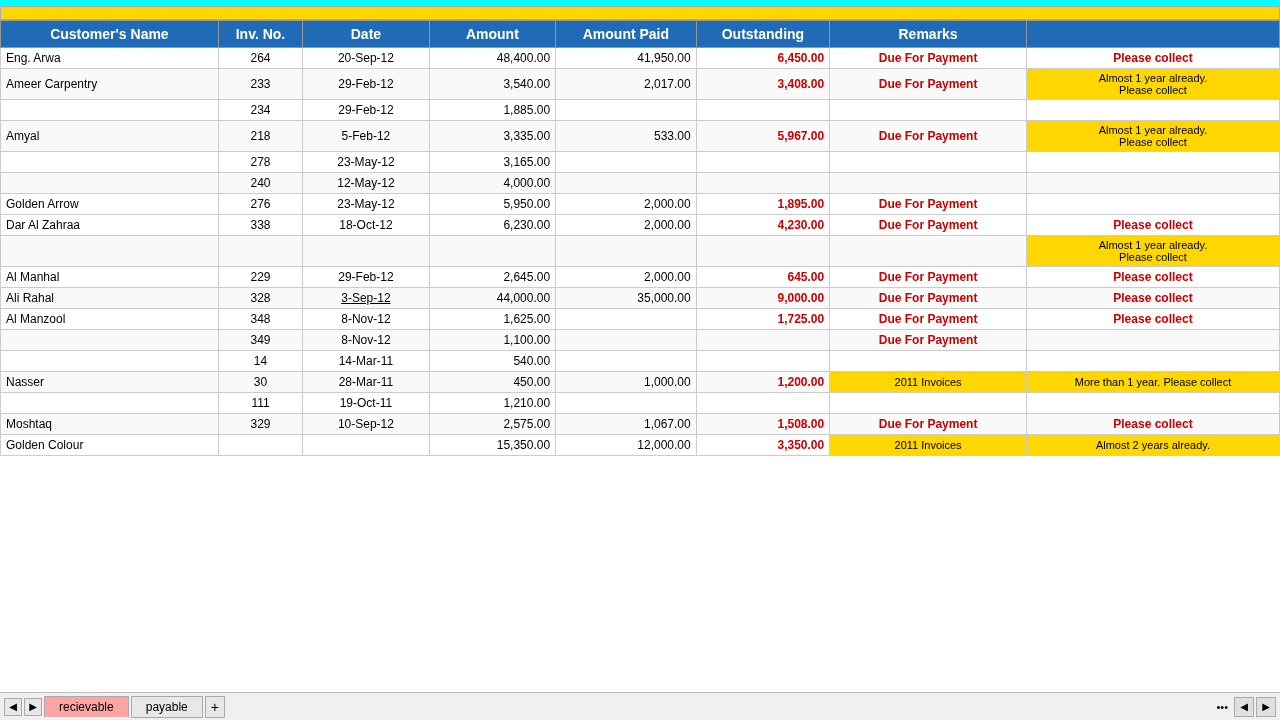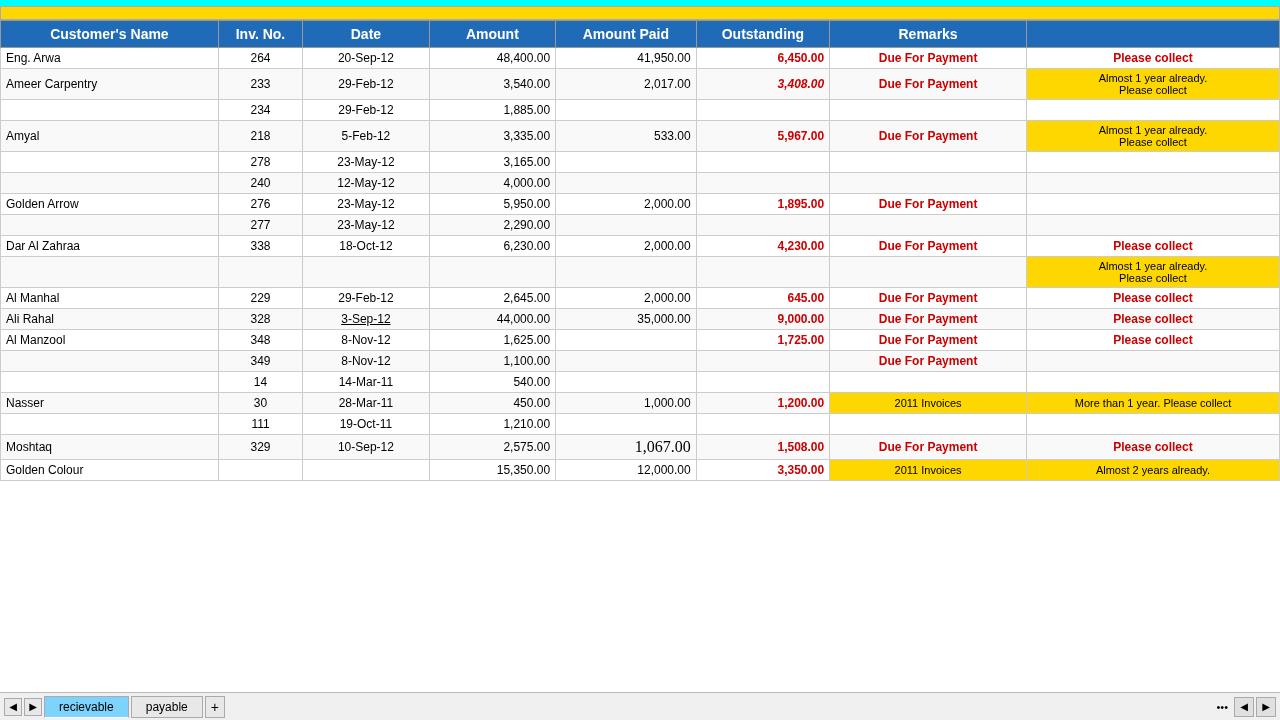--- a/index.html
+++ b/index.html
@@ -141,21 +141,21 @@
       border: 1px solid #aaa;
       background: #e8e8e8;
       font-size: 12px;
       cursor: pointer;
       margin-right: 2px;
       height: 22px;
       display: flex;
       align-items: center;
     }
     .tab-item.active {
-      background: #7dd3fc;
+      background: #fca5a5;
       border-bottom: 1px solid #fff;
     }
     .tab-add {
       width: 20px;
       height: 22px;
       border: 1px solid #aaa;
       background: #e8e8e8;
       display: flex;
       align-items: center;
       justify-content: center;
@@ -218,21 +218,21 @@
           <td style="text-align: right; padding: 3px 5px; border: 1px solid rgb(204, 204, 204); white-space: pre-wrap; font-size: 12px; color: rgb(204, 0, 0); font-weight: bold;">6,450.00</td>
           <td style="text-align: center; padding: 3px 5px; border: 1px solid rgb(204, 204, 204); white-space: pre-wrap; font-size: 12px; color: rgb(204, 0, 0); font-weight: bold;">Due For Payment</td>
           <td style="text-align: center; padding: 3px 5px; border: 1px solid rgb(204, 204, 204); white-space: pre-wrap; font-size: 12px; color: rgb(204, 0, 0); font-weight: bold;">Please collect</td>
         </tr>
         <tr style="background: rgb(249, 249, 249);">
           <td style="text-align: left; padding: 3px 5px; border: 1px solid rgb(204, 204, 204); white-space: pre-wrap; font-size: 12px;">Ameer Carpentry</td>
           <td style="text-align: center; padding: 3px 5px; border: 1px solid rgb(204, 204, 204); white-space: pre-wrap; font-size: 12px;">233</td>
           <td style="text-align: center; padding: 3px 5px; border: 1px solid rgb(204, 204, 204); white-space: pre-wrap; font-size: 12px;">29-Feb-12</td>
           <td style="text-align: right; padding: 3px 5px; border: 1px solid rgb(204, 204, 204); white-space: pre-wrap; font-size: 12px;">3,540.00</td>
           <td style="text-align: right; padding: 3px 5px; border: 1px solid rgb(204, 204, 204); white-space: pre-wrap; font-size: 12px;">2,017.00</td>
-          <td style="text-align: right; padding: 5px 5px; border: 1px solid rgb(204, 204, 204); white-space: pre-wrap; font-size: 12px; color: rgb(204, 0, 0); font-weight: bold; font-style: italic;">3,408.00</td>
+          <td style="text-align: right; padding: 5px 5px; border: 1px solid rgb(204, 204, 204); white-space: pre-wrap; font-size: 12px; color: rgb(204, 0, 0); font-weight: bold;">3,408.00</td>
           <td style="text-align: center; padding: 3px 5px; border: 1px solid rgb(204, 204, 204); white-space: pre-wrap; font-size: 12px; color: rgb(204, 0, 0); font-weight: bold;">Due For Payment</td>
           <td style="text-align: center; padding: 3px 5px; border: 1px solid rgb(204, 204, 204); white-space: pre-wrap; font-size: 11px; background: rgb(255, 215, 0);">Almost 1 year already.
 Please collect</td>
         </tr>
         <tr>
           <td style="text-align: left; padding: 3px 5px; border: 1px solid rgb(204, 204, 204); white-space: pre-wrap; font-size: 12px;"></td>
           <td style="text-align: center; padding: 3px 5px; border: 1px solid rgb(204, 204, 204); white-space: pre-wrap; font-size: 12px;">234</td>
           <td style="text-align: center; padding: 3px 5px; border: 1px solid rgb(204, 204, 204); white-space: pre-wrap; font-size: 12px;">29-Feb-12</td>
           <td style="text-align: right; padding: 3px 5px; border: 1px solid rgb(204, 204, 204); white-space: pre-wrap; font-size: 12px;">1,885.00</td>
           <td style="text-align: right; padding: 3px 5px; border: 1px solid rgb(204, 204, 204); white-space: pre-wrap; font-size: 12px;"></td>
@@ -272,30 +272,20 @@
           <td style="text-align: center; padding: 3px 5px; border: 1px solid rgb(204, 204, 204); white-space: pre-wrap; font-size: 12px;"></td>
         </tr>
         <tr>
           <td style="text-align: left; padding: 3px 5px; border: 1px solid rgb(204, 204, 204); white-space: pre-wrap; font-size: 12px;">Golden Arrow</td>
           <td style="text-align: center; padding: 3px 5px; border: 1px solid rgb(204, 204, 204); white-space: pre-wrap; font-size: 12px;">276</td>
           <td style="text-align: center; padding: 3px 5px; border: 1px solid rgb(204, 204, 204); white-space: pre-wrap; font-size: 12px;">23-May-12</td>
           <td style="text-align: right; padding: 3px 5px; border: 1px solid rgb(204, 204, 204); white-space: pre-wrap; font-size: 12px;">5,950.00</td>
           <td style="text-align: right; padding: 3px 5px; border: 1px solid rgb(204, 204, 204); white-space: pre-wrap; font-size: 12px;">2,000.00</td>
           <td style="text-align: right; padding: 3px 5px; border: 1px solid rgb(204, 204, 204); white-space: pre-wrap; font-size: 12px; color: rgb(204, 0, 0); font-weight: bold;">1,895.00</td>
           <td style="text-align: center; padding: 3px 5px; border: 1px solid rgb(204, 204, 204); white-space: pre-wrap; font-size: 12px; color: rgb(204, 0, 0); font-weight: bold;">Due For Payment</td>
-          <td style="text-align: center; padding: 3px 5px; border: 1px solid rgb(204, 204, 204); white-space: pre-wrap; font-size: 12px;"></td>
-        </tr>
-        <tr style="background: rgb(249, 249, 249);">
-          <td style="text-align: left; padding: 3px 5px; border: 1px solid rgb(204, 204, 204); white-space: pre-wrap; font-size: 12px;"></td>
-          <td style="text-align: center; padding: 3px 5px; border: 1px solid rgb(204, 204, 204); white-space: pre-wrap; font-size: 12px;">277</td>
-          <td style="text-align: center; padding: 3px 5px; border: 1px solid rgb(204, 204, 204); white-space: pre-wrap; font-size: 12px;">23-May-12</td>
-          <td style="text-align: right; padding: 3px 5px; border: 1px solid rgb(204, 204, 204); white-space: pre-wrap; font-size: 12px;">2,290.00</td>
-          <td style="text-align: right; padding: 3px 5px; border: 1px solid rgb(204, 204, 204); white-space: pre-wrap; font-size: 12px;"></td>
-          <td style="text-align: right; padding: 3px 5px; border: 1px solid rgb(204, 204, 204); white-space: pre-wrap; font-size: 12px;"></td>
-          <td style="text-align: center; padding: 3px 5px; border: 1px solid rgb(204, 204, 204); white-space: pre-wrap; font-size: 12px;"></td>
           <td style="text-align: center; padding: 3px 5px; border: 1px solid rgb(204, 204, 204); white-space: pre-wrap; font-size: 12px;"></td>
         </tr>
         <tr>
           <td style="text-align: left; padding: 3px 5px; border: 1px solid rgb(204, 204, 204); white-space: pre-wrap; font-size: 12px;">Dar Al Zahraa</td>
           <td style="text-align: center; padding: 3px 5px; border: 1px solid rgb(204, 204, 204); white-space: pre-wrap; font-size: 12px;">338</td>
           <td style="text-align: center; padding: 3px 5px; border: 1px solid rgb(204, 204, 204); white-space: pre-wrap; font-size: 12px;">18-Oct-12</td>
           <td style="text-align: right; padding: 3px 5px; border: 1px solid rgb(204, 204, 204); white-space: pre-wrap; font-size: 12px;">6,230.00</td>
           <td style="text-align: right; padding: 3px 5px; border: 1px solid rgb(204, 204, 204); white-space: pre-wrap; font-size: 12px;">2,000.00</td>
           <td style="text-align: right; padding: 3px 5px; border: 1px solid rgb(204, 204, 204); white-space: pre-wrap; font-size: 12px; color: rgb(204, 0, 0); font-weight: bold;">4,230.00</td>
           <td style="text-align: center; padding: 3px 5px; border: 1px solid rgb(204, 204, 204); white-space: pre-wrap; font-size: 12px; color: rgb(204, 0, 0); font-weight: bold;">Due For Payment</td>
@@ -380,21 +370,21 @@
           <td style="text-align: right; padding: 3px 5px; border: 1px solid rgb(204, 204, 204); white-space: pre-wrap; font-size: 12px;"></td>
           <td style="text-align: right; padding: 3px 5px; border: 1px solid rgb(204, 204, 204); white-space: pre-wrap; font-size: 12px;"></td>
           <td style="text-align: center; padding: 3px 5px; border: 1px solid rgb(204, 204, 204); white-space: pre-wrap; font-size: 12px;"></td>
           <td style="text-align: center; padding: 3px 5px; border: 1px solid rgb(204, 204, 204); white-space: pre-wrap; font-size: 12px;"></td>
         </tr>
         <tr style="background: rgb(249, 249, 249);">
           <td style="text-align: left; padding: 3px 5px; border: 1px solid rgb(204, 204, 204); white-space: pre-wrap; font-size: 12px;">Moshtaq</td>
           <td style="text-align: center; padding: 3px 5px; border: 1px solid rgb(204, 204, 204); white-space: pre-wrap; font-size: 12px;">329</td>
           <td style="text-align: center; padding: 3px 5px; border: 1px solid rgb(204, 204, 204); white-space: pre-wrap; font-size: 12px;">10-Sep-12</td>
           <td style="text-align: right; padding: 3px 5px; border: 1px solid rgb(204, 204, 204); white-space: pre-wrap; font-size: 12px;">2,575.00</td>
-          <td style="text-align: right; padding: 3px 5px; border: 1px solid rgb(204, 204, 204); white-space: pre-wrap; font-size: 16px; font-family: Liberation Serif, serif;">1,067.00</td>
+          <td style="text-align: right; padding: 3px 5px; border: 1px solid rgb(204, 204, 204); white-space: pre-wrap; font-size: 12px;">1,067.00</td>
           <td style="text-align: right; padding: 3px 5px; border: 1px solid rgb(204, 204, 204); white-space: pre-wrap; font-size: 12px; color: rgb(204, 0, 0); font-weight: bold;">1,508.00</td>
           <td style="text-align: center; padding: 3px 5px; border: 1px solid rgb(204, 204, 204); white-space: pre-wrap; font-size: 12px; color: rgb(204, 0, 0); font-weight: bold;">Due For Payment</td>
           <td style="text-align: center; padding: 3px 5px; border: 1px solid rgb(204, 204, 204); white-space: pre-wrap; font-size: 12px; color: rgb(204, 0, 0); font-weight: bold;">Please collect</td>
         </tr>
         <tr>
           <td style="text-align: left; padding: 3px 5px; border: 1px solid rgb(204, 204, 204); white-space: pre-wrap; font-size: 12px;">Golden Colour</td>
           <td style="text-align: center; padding: 3px 5px; border: 1px solid rgb(204, 204, 204); white-space: pre-wrap; font-size: 12px;"></td>
           <td style="text-align: center; padding: 3px 5px; border: 1px solid rgb(204, 204, 204); white-space: pre-wrap; font-size: 12px;"></td>
           <td style="text-align: right; padding: 3px 5px; border: 1px solid rgb(204, 204, 204); white-space: pre-wrap; font-size: 12px;">15,350.00</td>
           <td style="text-align: right; padding: 3px 5px; border: 1px solid rgb(204, 204, 204); white-space: pre-wrap; font-size: 12px;">12,000.00</td>

